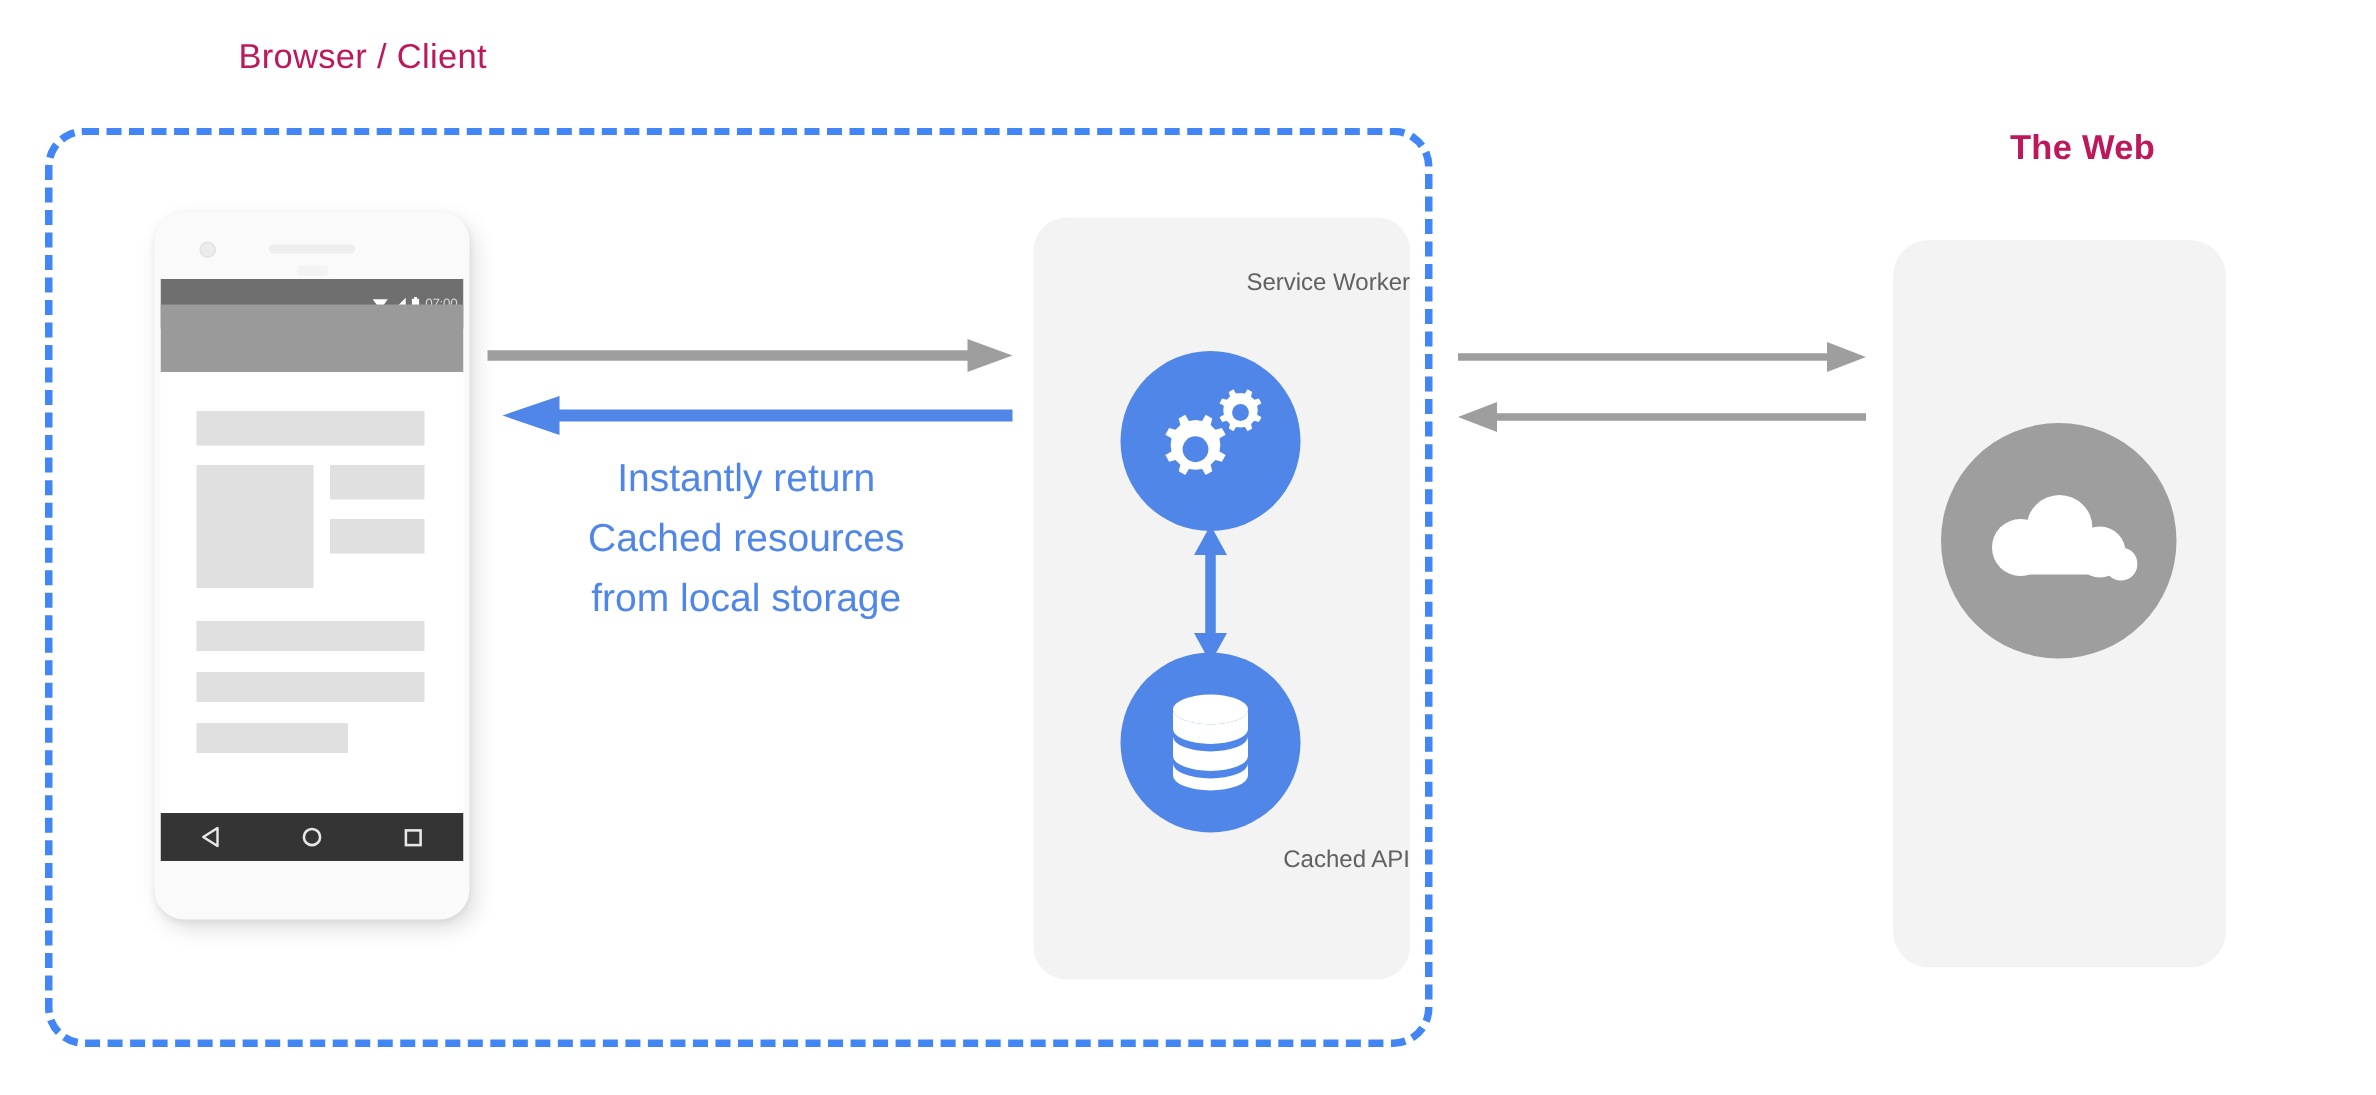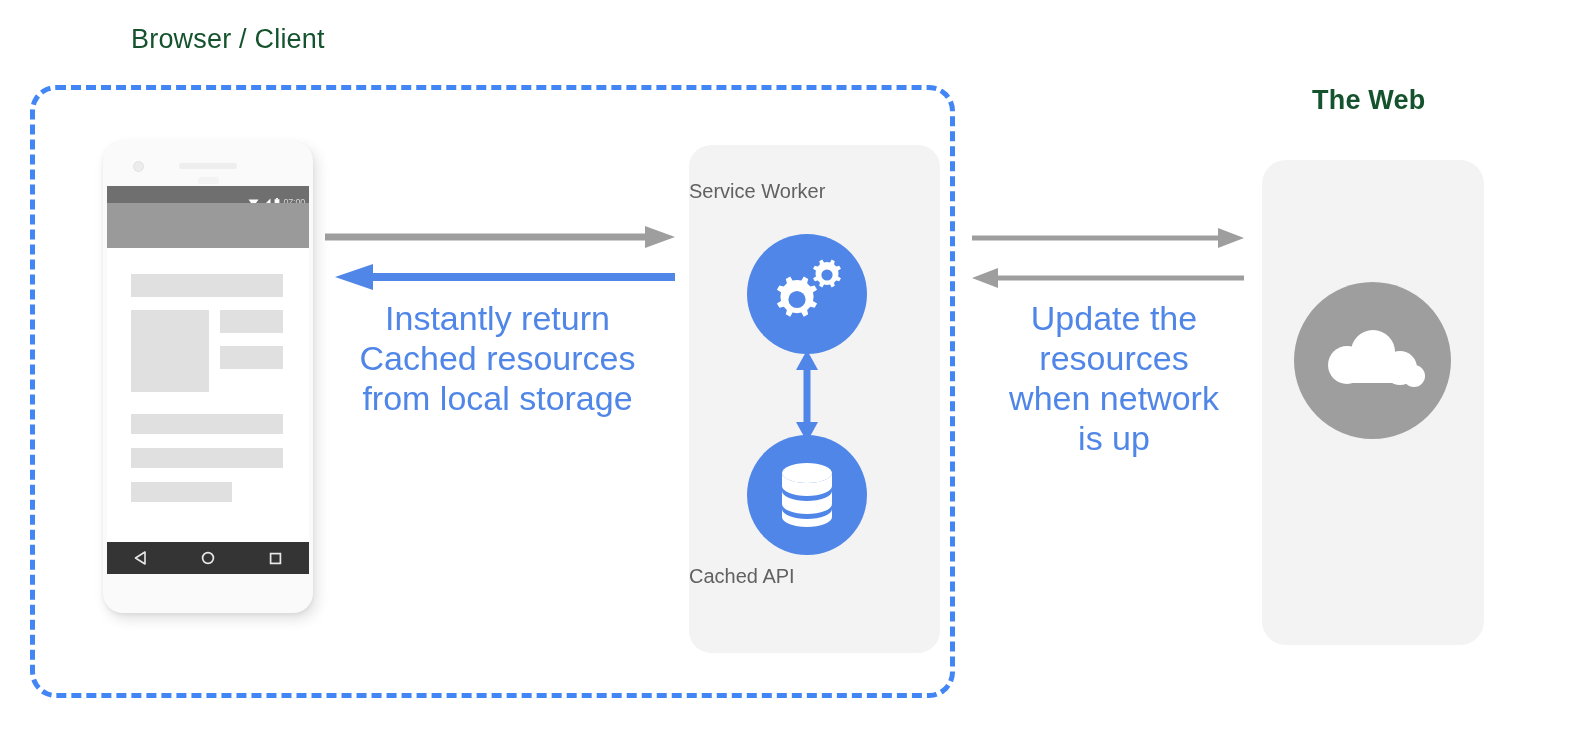--- a/index.html
+++ b/index.html
@@ -14,25 +14,26 @@
     position: relative;
     width: 1584px;
     height: 730px;
     background: #ffffff;
     overflow: hidden;
   }
 
   
   .section-title {
     position: absolute;
-    color: #14532d;
-    font-size: 27px;
+    color: #be185d;
+    font-size: 23px;
     font-weight: 400;
     letter-spacing: 0.2px;
     white-space: nowrap;
+    margin-left: 28px;
   }
   #browser-client-title { left: 131px; top: 24px; }
   #the-web-title { left: 1312px; top: 85px; font-weight: bold; }
 
   
   #client-boundary {
     position: absolute;
     left: 30px;
     top: 85px;
     width: 925px;
@@ -154,23 +155,23 @@
     left: 689px;
     top: 145px;
     width: 251px;
     height: 508px;
     background: #f3f3f3;
     border-radius: 22px;
   }
   .panel-label {
     position: absolute;
     width: 100%;
-    text-align: left;
+    text-align: right;
     color: #616161;
-    font-size: 20px;
+    font-size: 16px;
     white-space: nowrap;
   }
   #service-worker-label { top: 35px; }
   #cache-api-label { top: 420px; }
 
   .blue-circle {
     position: absolute;
     border-radius: 50%;
     background: #4f86e8;
     display: flex;
@@ -226,21 +227,21 @@
   .arrow-svg { position: absolute; overflow: visible; }
   #arrow-phone-to-sw  { left: 325px;  top: 226px; }
   #arrow-sw-to-phone  { left: 335px;  top: 264px; }
   #arrow-sw-to-web    { left: 972px;  top: 228px; }
   #arrow-web-to-sw    { left: 972px;  top: 268px; }
 
   
   .annotation {
     position: absolute;
     color: #4f86e8;
-    font-size: 34px;
+    font-size: 26px;
     line-height: 40px;
     text-align: center;
     white-space: pre;
   }
   #annotation-left  { left: 355px;  top: 298px; width: 285px; }
   #annotation-right { left: 985px;  top: 298px; width: 258px; }
 </style>
 </head>
 <body>
 
@@ -377,18 +378,14 @@
           <rect x="20" y="37" width="76" height="18" rx="9"></rect>
         </g>
       </svg>
     </div>
   </div>
 
   <div class="annotation" id="annotation-left">Instantly return
 Cached resources
 from local storage</div>
 
-  <div class="annotation" id="annotation-right">Update the
-resources
-when network
-is up</div>
 
 </div>
 
 </body></html>

